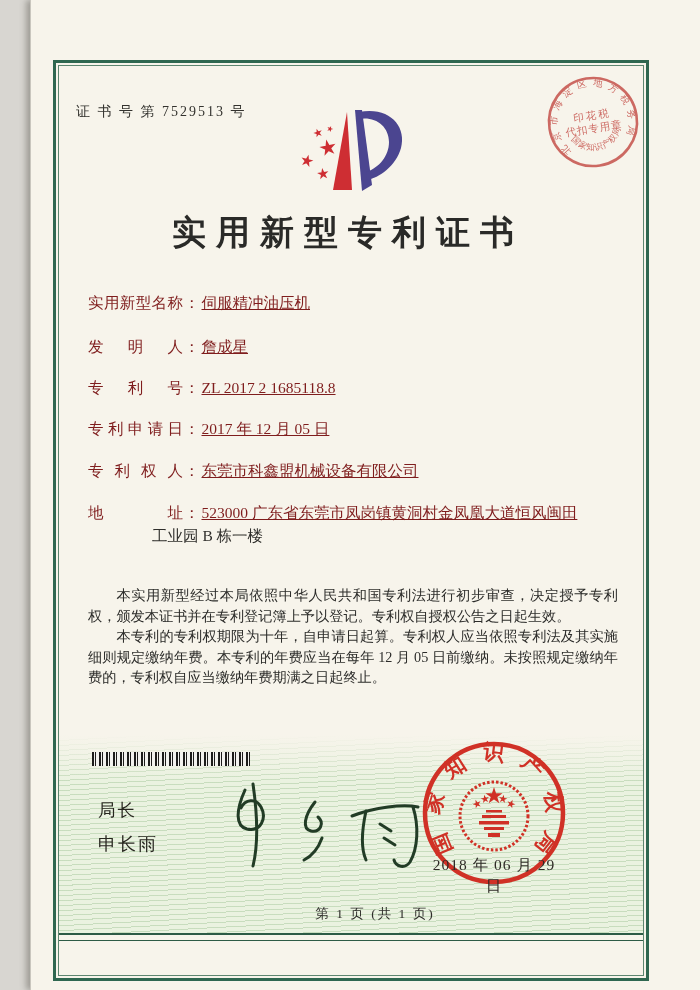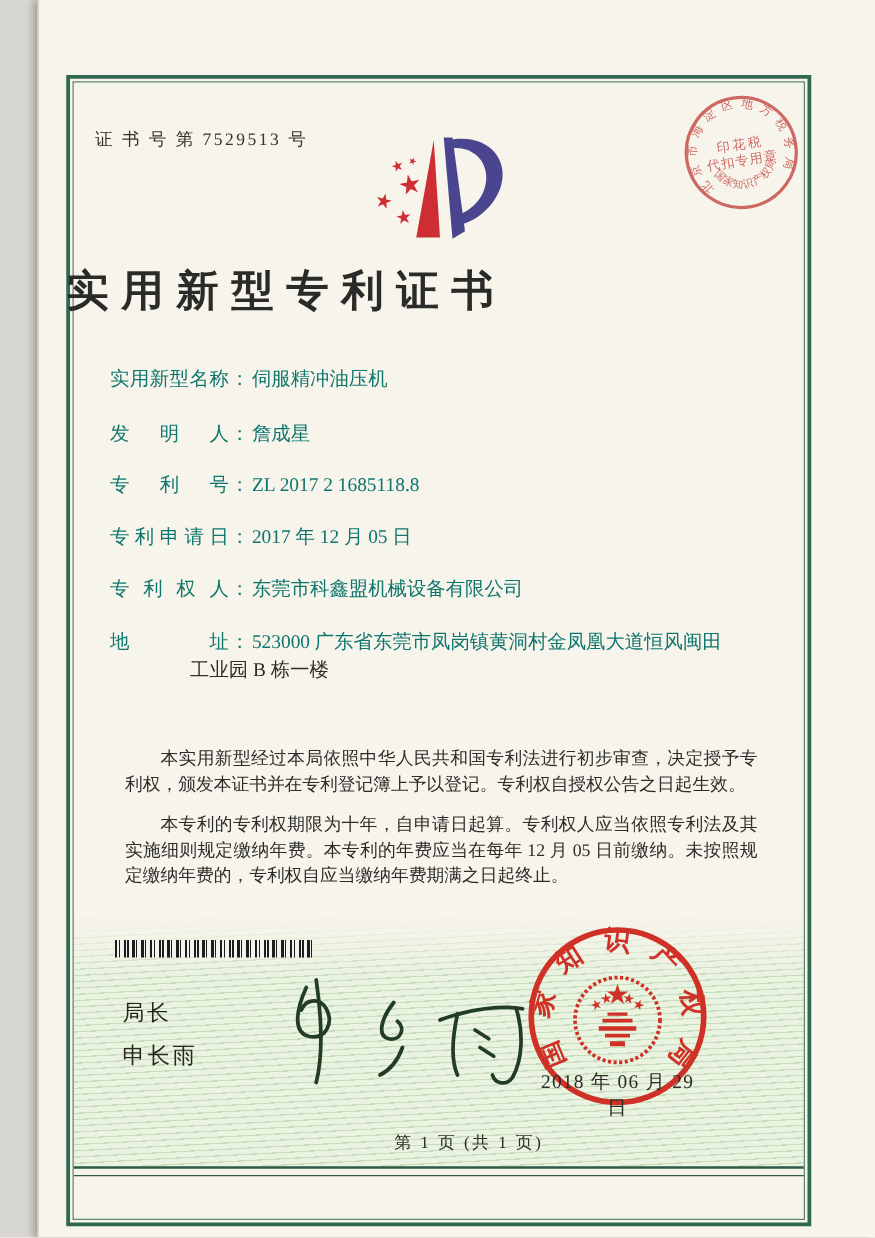--- a/index.html
+++ b/index.html
@@ -48,41 +48,41 @@
   .ornament.right{left:552px;top:830px;}
 
   
   .cert-no{
     position:absolute;left:76px;top:103px;
     font-size:14px;letter-spacing:2px;color:#33322e;text-align:right;
   }
   .logo{position:absolute;left:283px;top:100px;}
   .title{
     position:absolute;left:53px;top:210px;width:590px;
-    font-size:34px;font-weight:600;
+    text-align:center;font-size:34px;font-weight:600;
     letter-spacing:10px;color:#2a2a28;
   }
 
   
-  .frow{position:absolute;left:88px;font-size:15.5px;color:#0f766e;white-space:nowrap;}
+  .frow{position:absolute;left:88px;font-size:15.5px;color:#7f1d1d;white-space:nowrap;text-decoration:underline;}
   .f-label{display:inline-block;width:95px;text-align:justify;text-align-last:justify;}
   .f-colon{display:inline-block;margin:0 2px 0 1px;}
   .r1{top:293px;} .r2{top:337px;} .r3{top:378px;}
   .r4{top:419px;} .r5{top:461px;} .r6{top:503px;}
   .addr2{position:absolute;left:152px;top:526px;font-size:15.5px;color:#2f2e2b;}
   .r7{top:545px;}
   .grant-no{position:absolute;left:372px;top:545px;font-size:15.5px;color:#2f2e2b;white-space:nowrap;}
 
   
   .paras{
     position:absolute;left:88px;top:585px;width:530px;
     font-size:14.2px;line-height:20.5px;color:#2c2c2a;
     text-align:justify;
   }
-  .paras p{margin:12px;text-indent:2em;}
+  .paras p{margin:0;text-indent:2em;}
 
   
   .barcode{
     position:absolute;left:92px;top:752px;width:158px;height:14px;
     background:repeating-linear-gradient(90deg,
       #1d1d1b 0 2px,#f2f2ee 2px 3px,#1d1d1b 3px 4px,#f2f2ee 4px 7px,
       #1d1d1b 7px 9px,#f2f2ee 9px 10px,#1d1d1b 10px 11px,#f2f2ee 11px 14px);
   }
 
   

